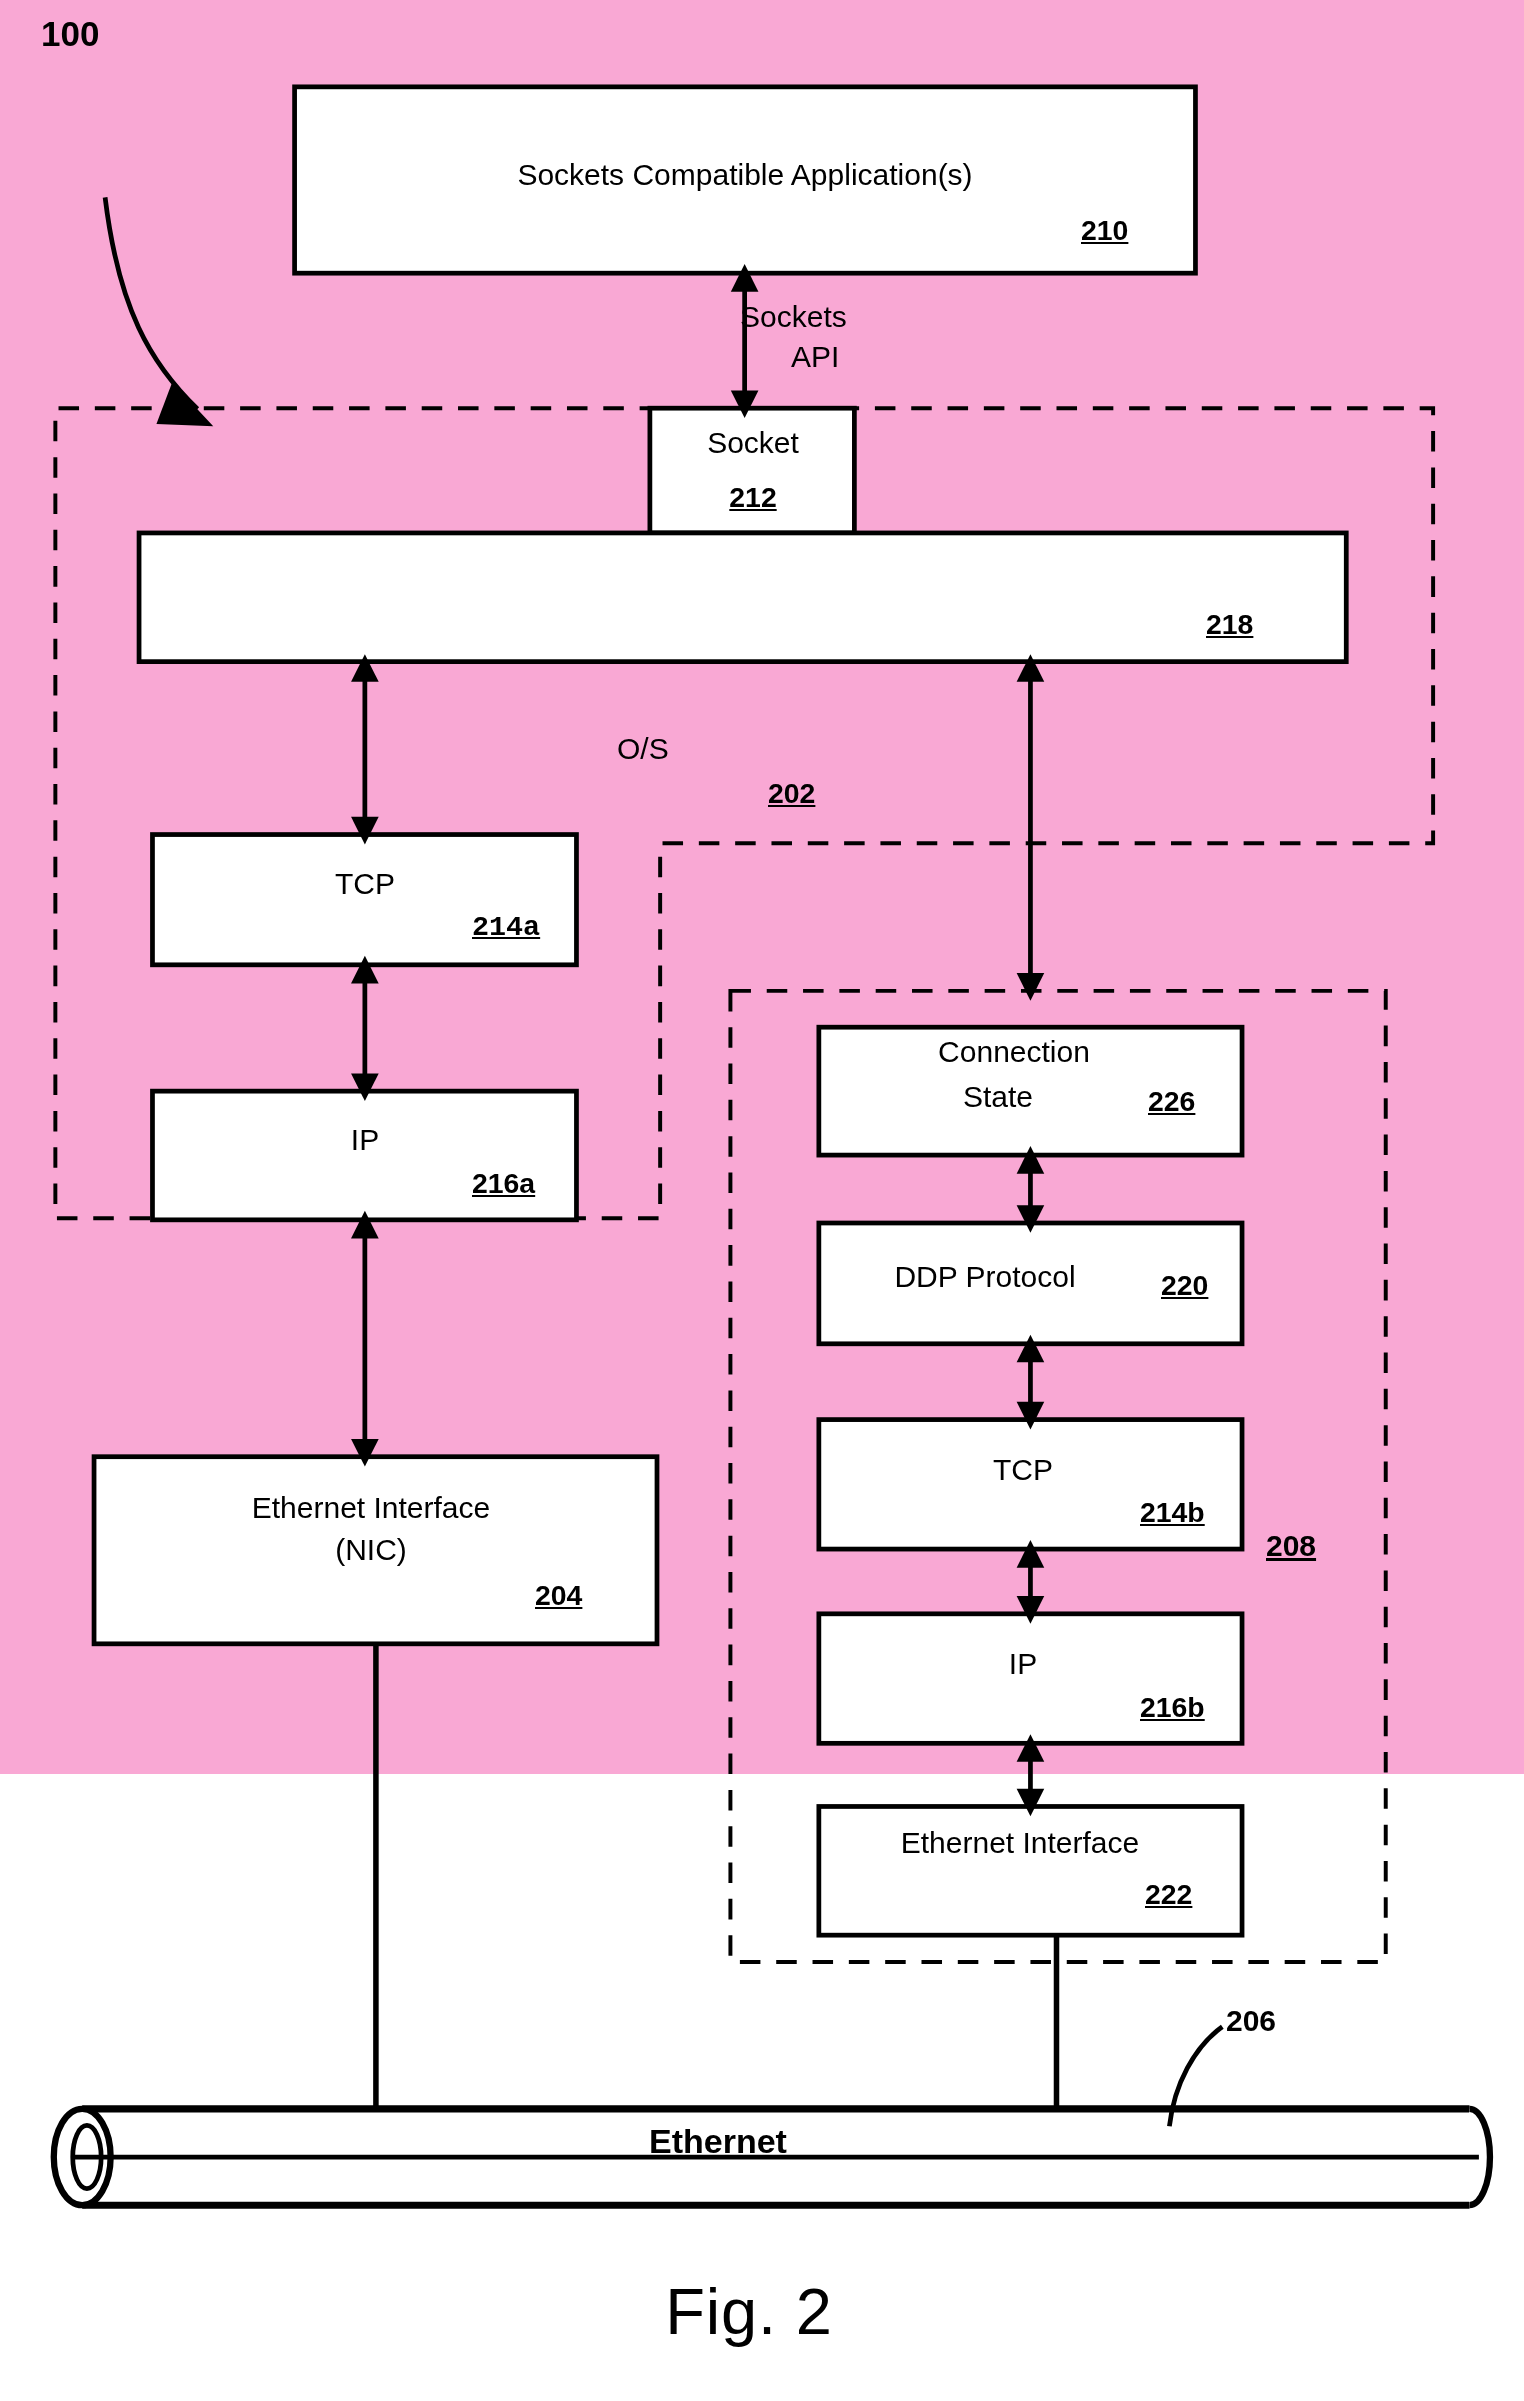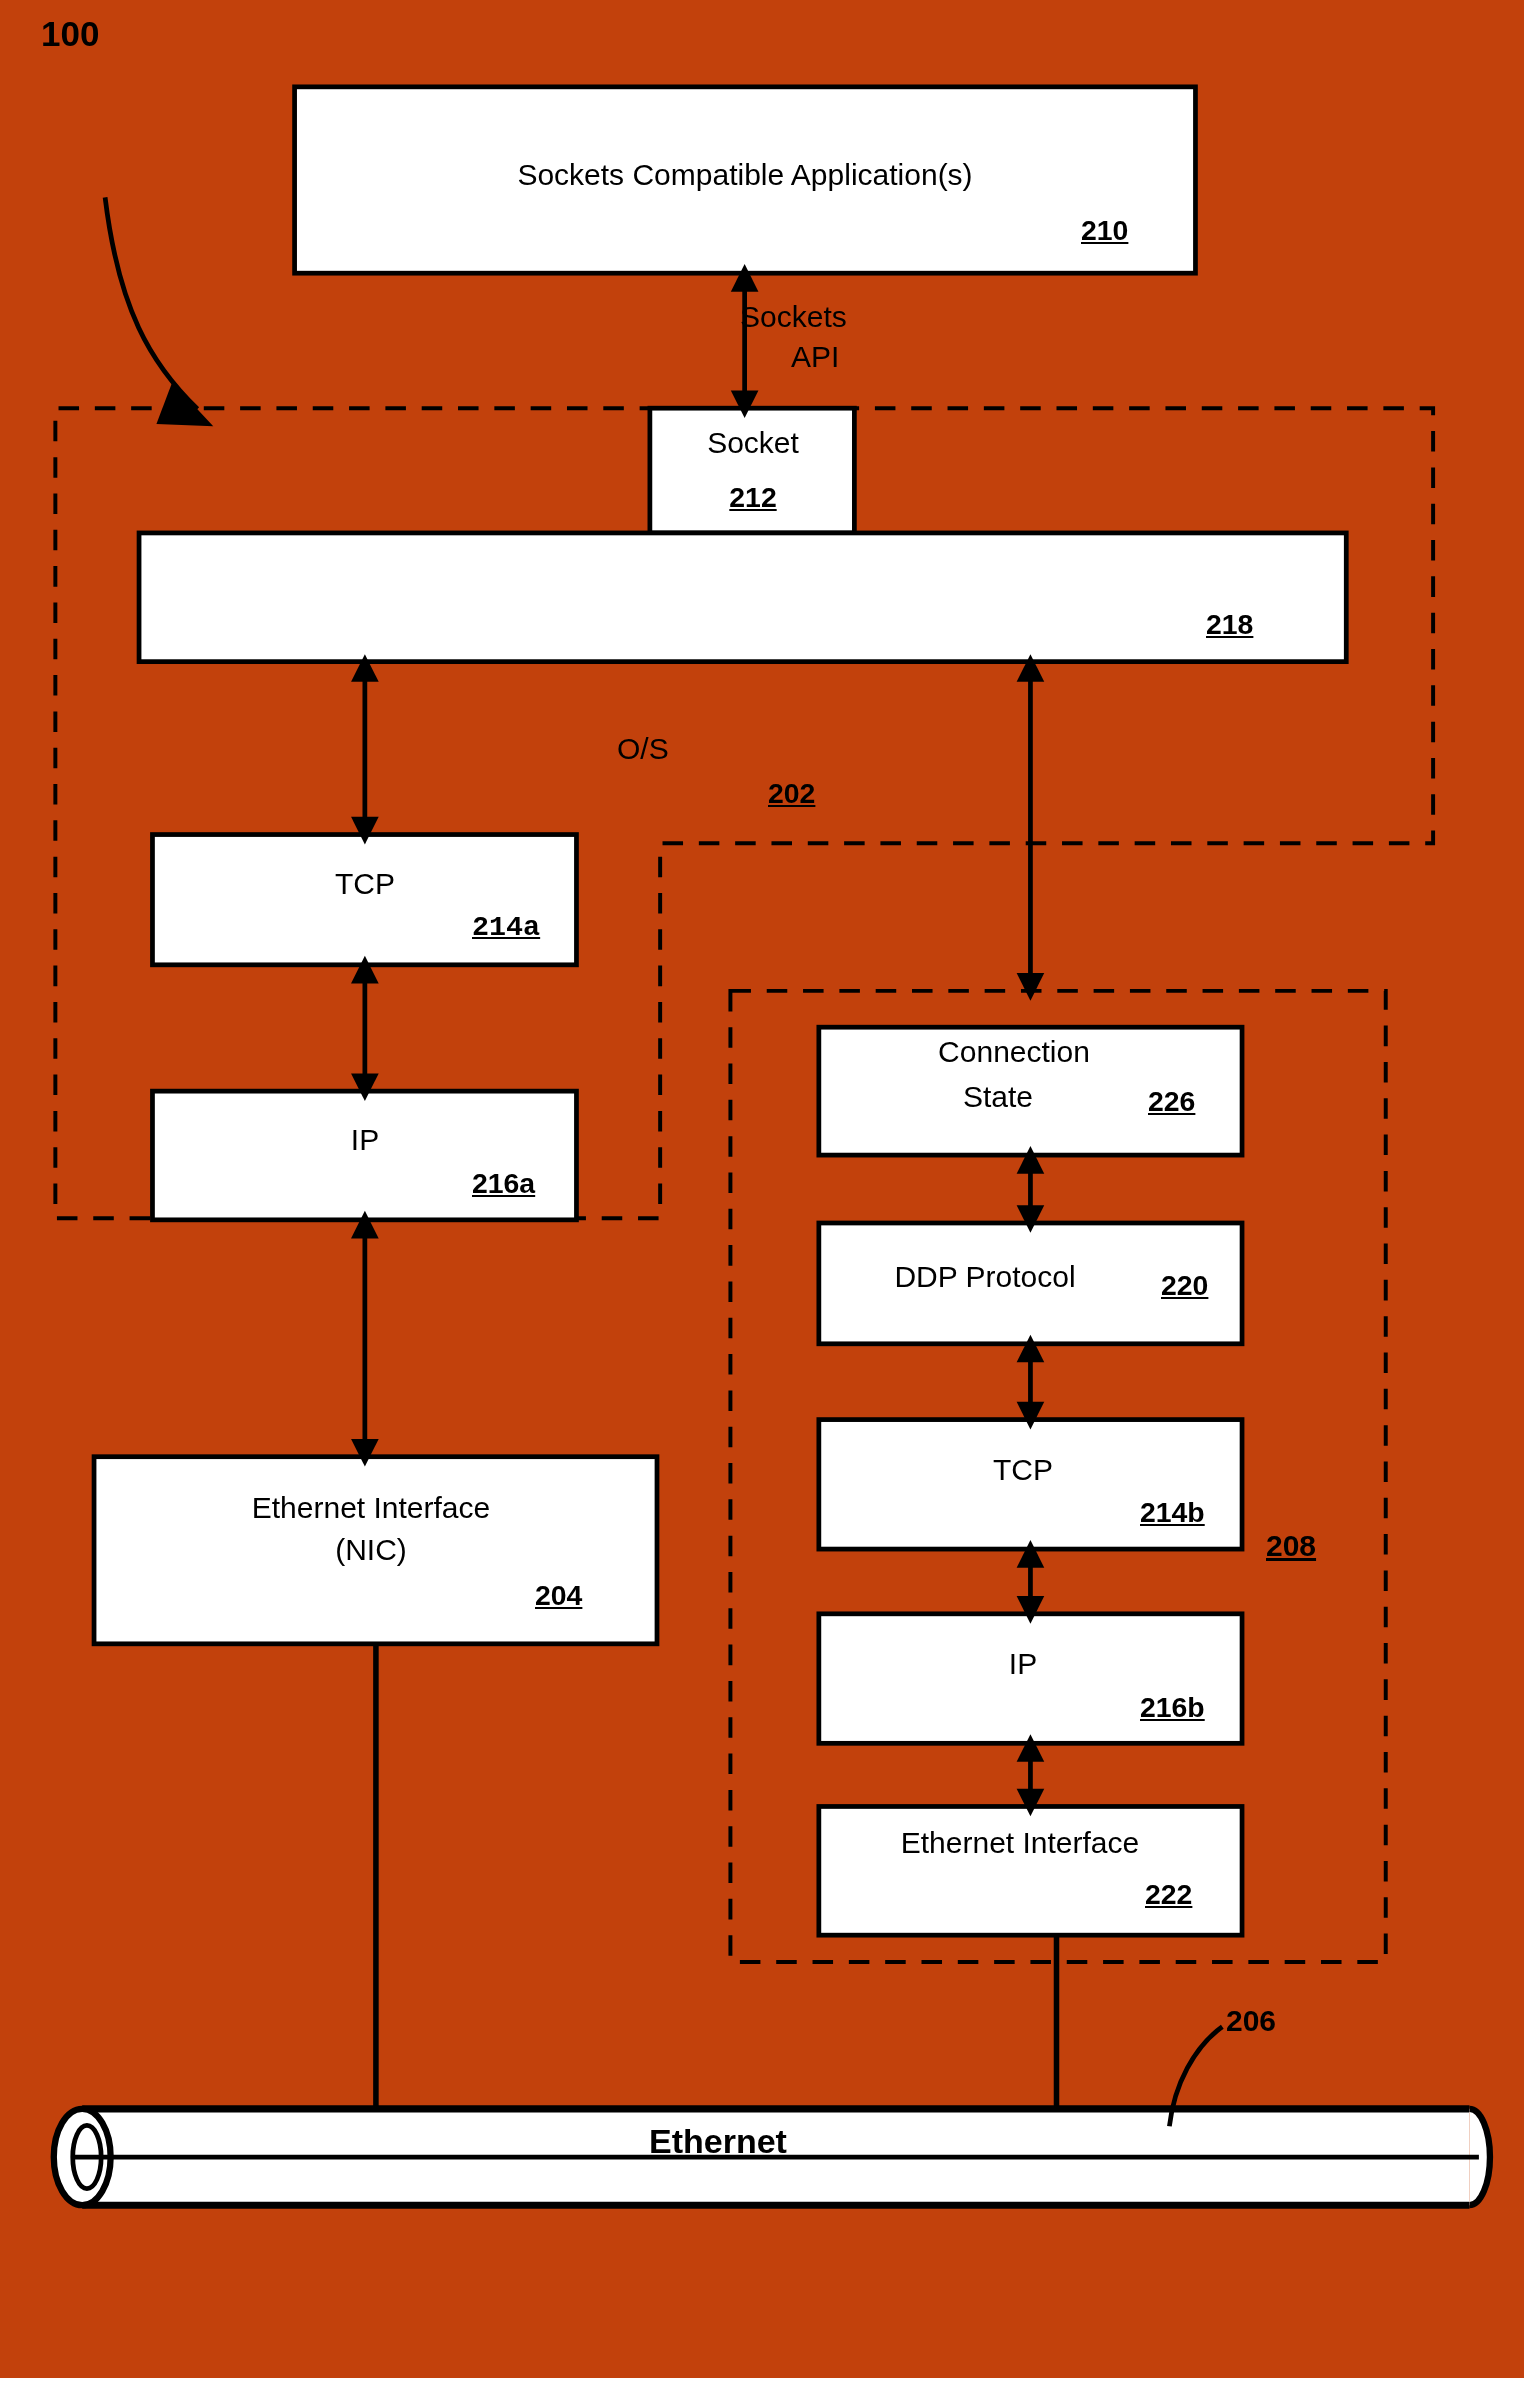--- a/index.html
+++ b/index.html
@@ -10,22 +10,22 @@
   body {
     font-family: "Liberation Sans", sans-serif;
     width: 1524px;
     height: 2401px;
     position: relative;
     overflow: hidden;
   }
   #figure-root {
     position: relative;
     width: 1524px;
-    height: 2378px;
-    background: #c2410c;
+    height: 1774px;
+    background: #f9a8d4;
   }
   svg.layer {
     position: absolute;
     top: 0;
     left: 0;
     width: 1524px;
     height: 2401px;
     display: block;
   }
   .box-label,
@@ -191,15 +191,16 @@
   <div class="box-label centered" style="left:1023px; top:1647px; width:300px;">IP</div>
   <div class="ref-num" style="left:1140px; top:1692px;">216b</div>
 
   <div class="box-label centered" style="left:1020px; top:1826px; width:411px;">Ethernet Interface</div>
   <div class="ref-num" style="left:1145px; top:1879px;">222</div>
 
   <div class="lead-num" style="position:absolute; left:1226px; top:2004px;">206</div>
 
   <div class="ethernet-word" style="left:649px; top:2122px;">Ethernet</div>
 
+  <div class="fig-caption centered" style="left:749px; top:2276px; width:553px; text-align:center;">Fig. 2</div>
 
 </div>
 
 
 </body></html>

